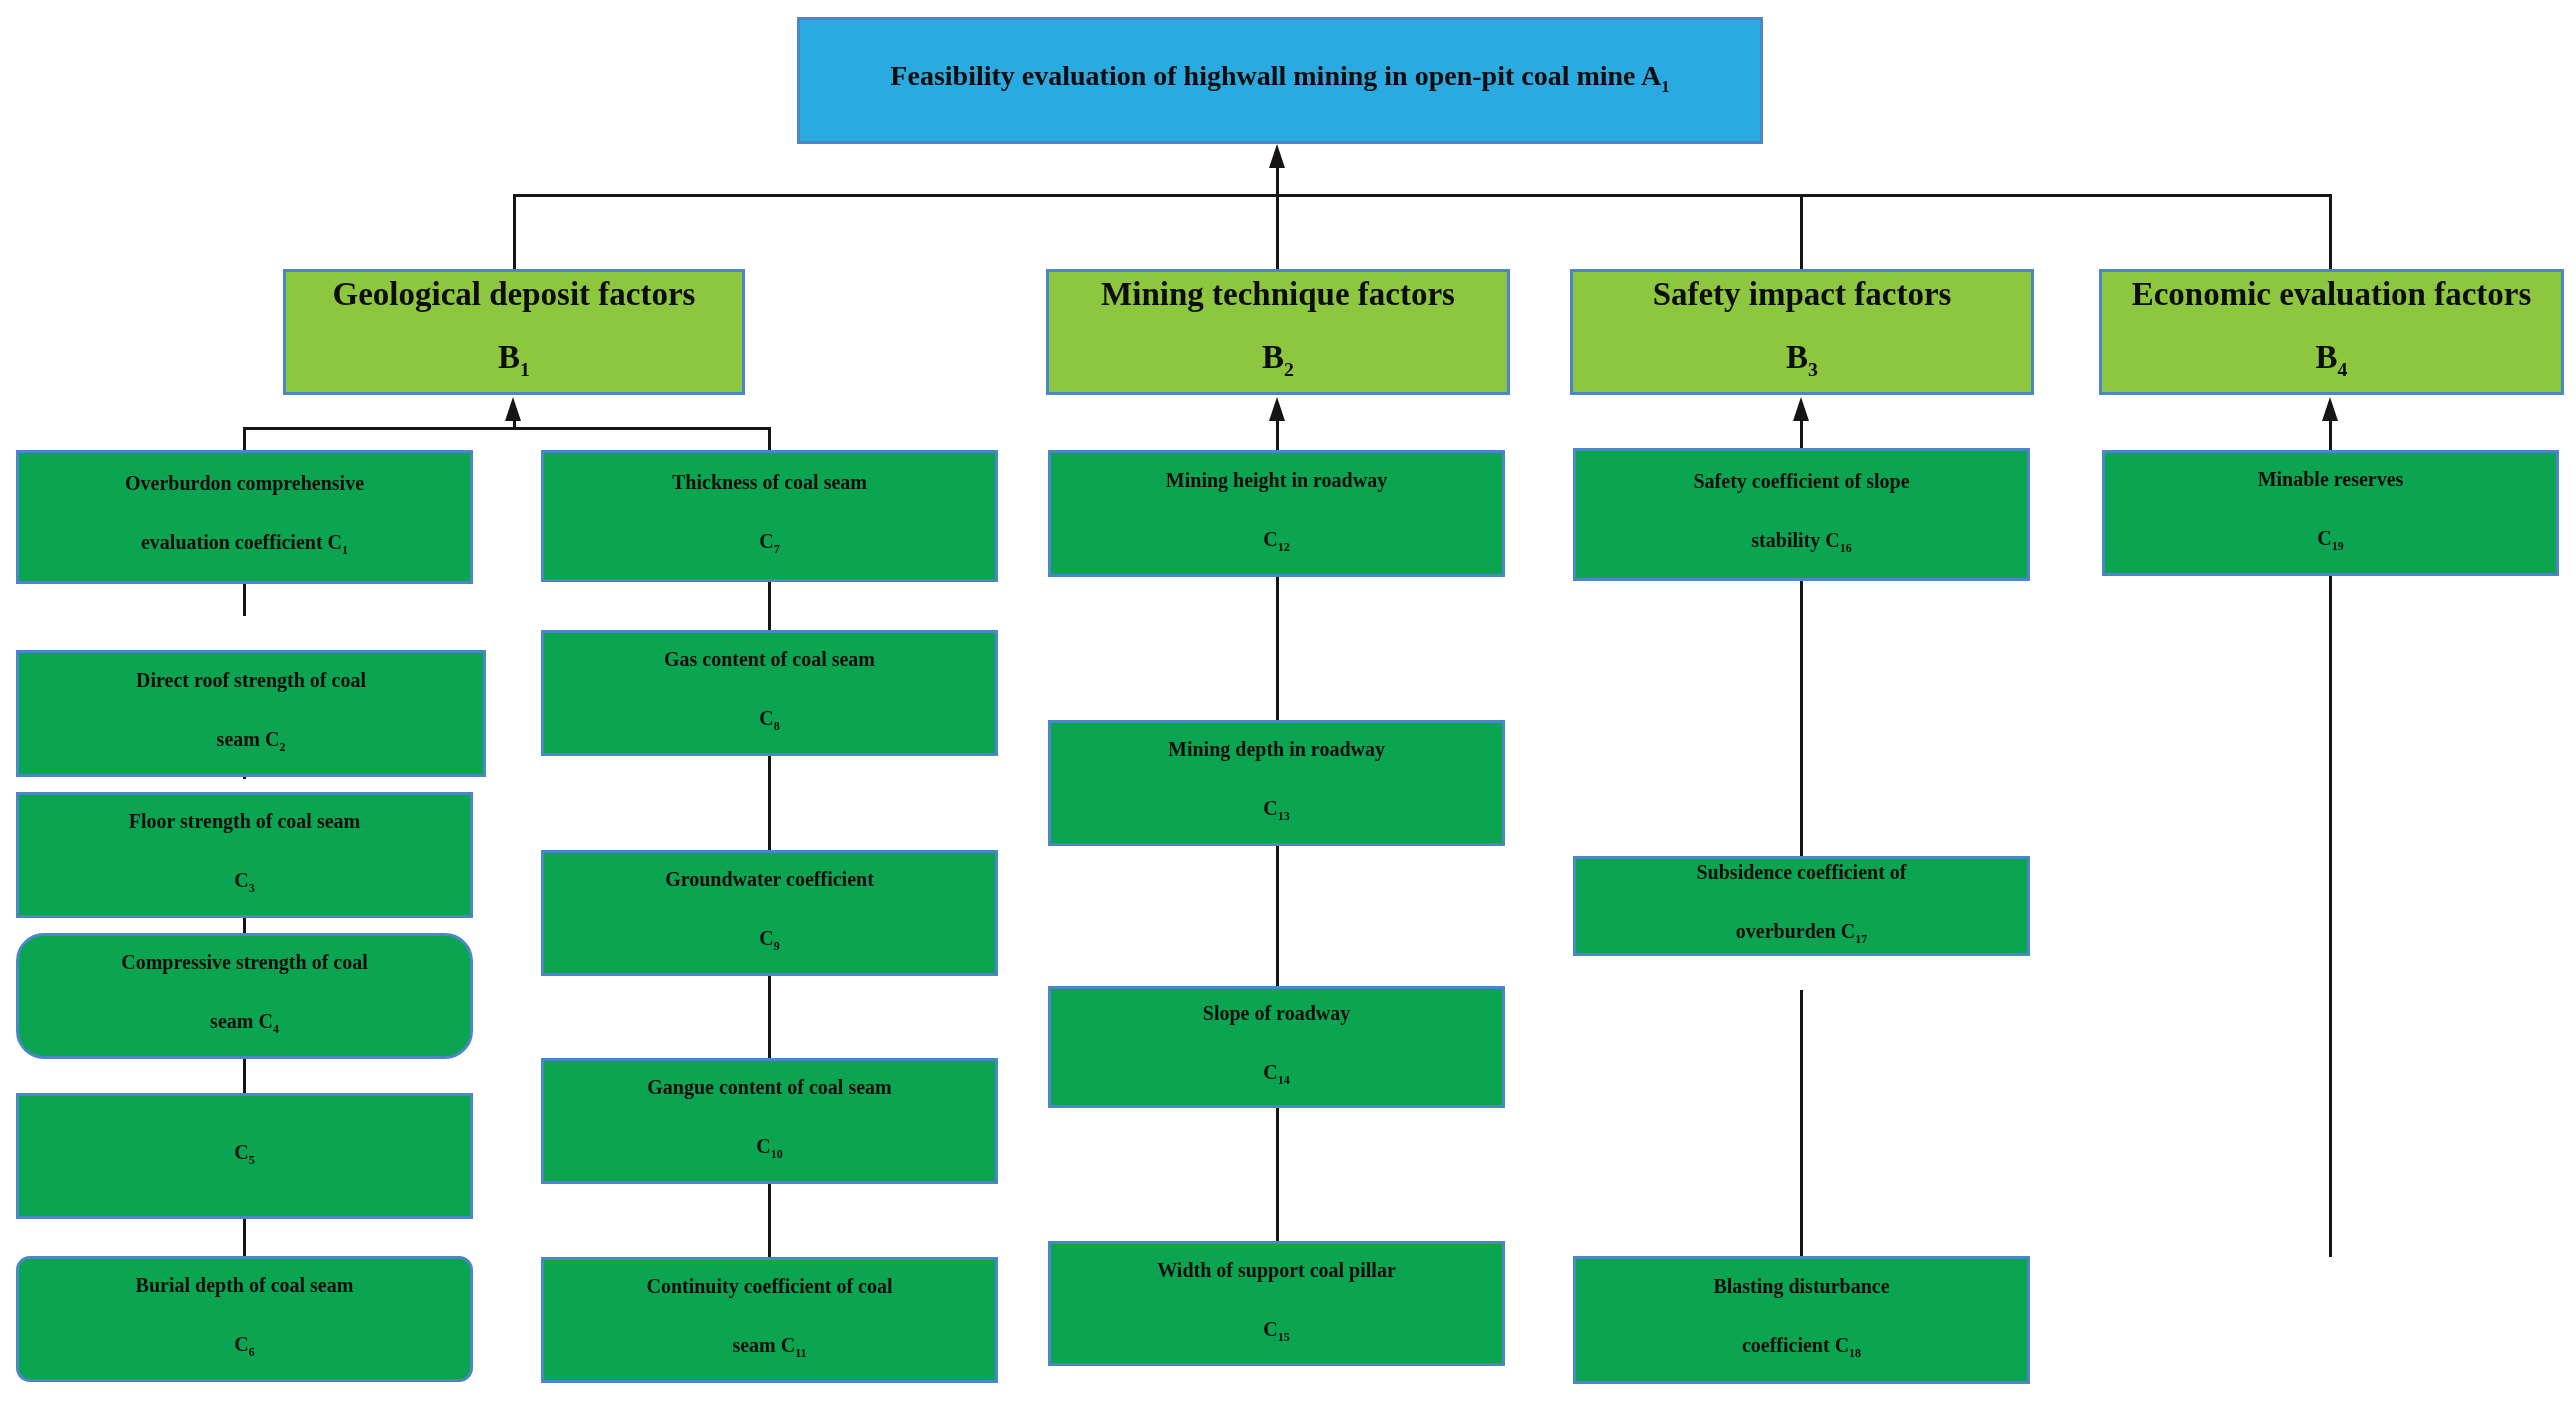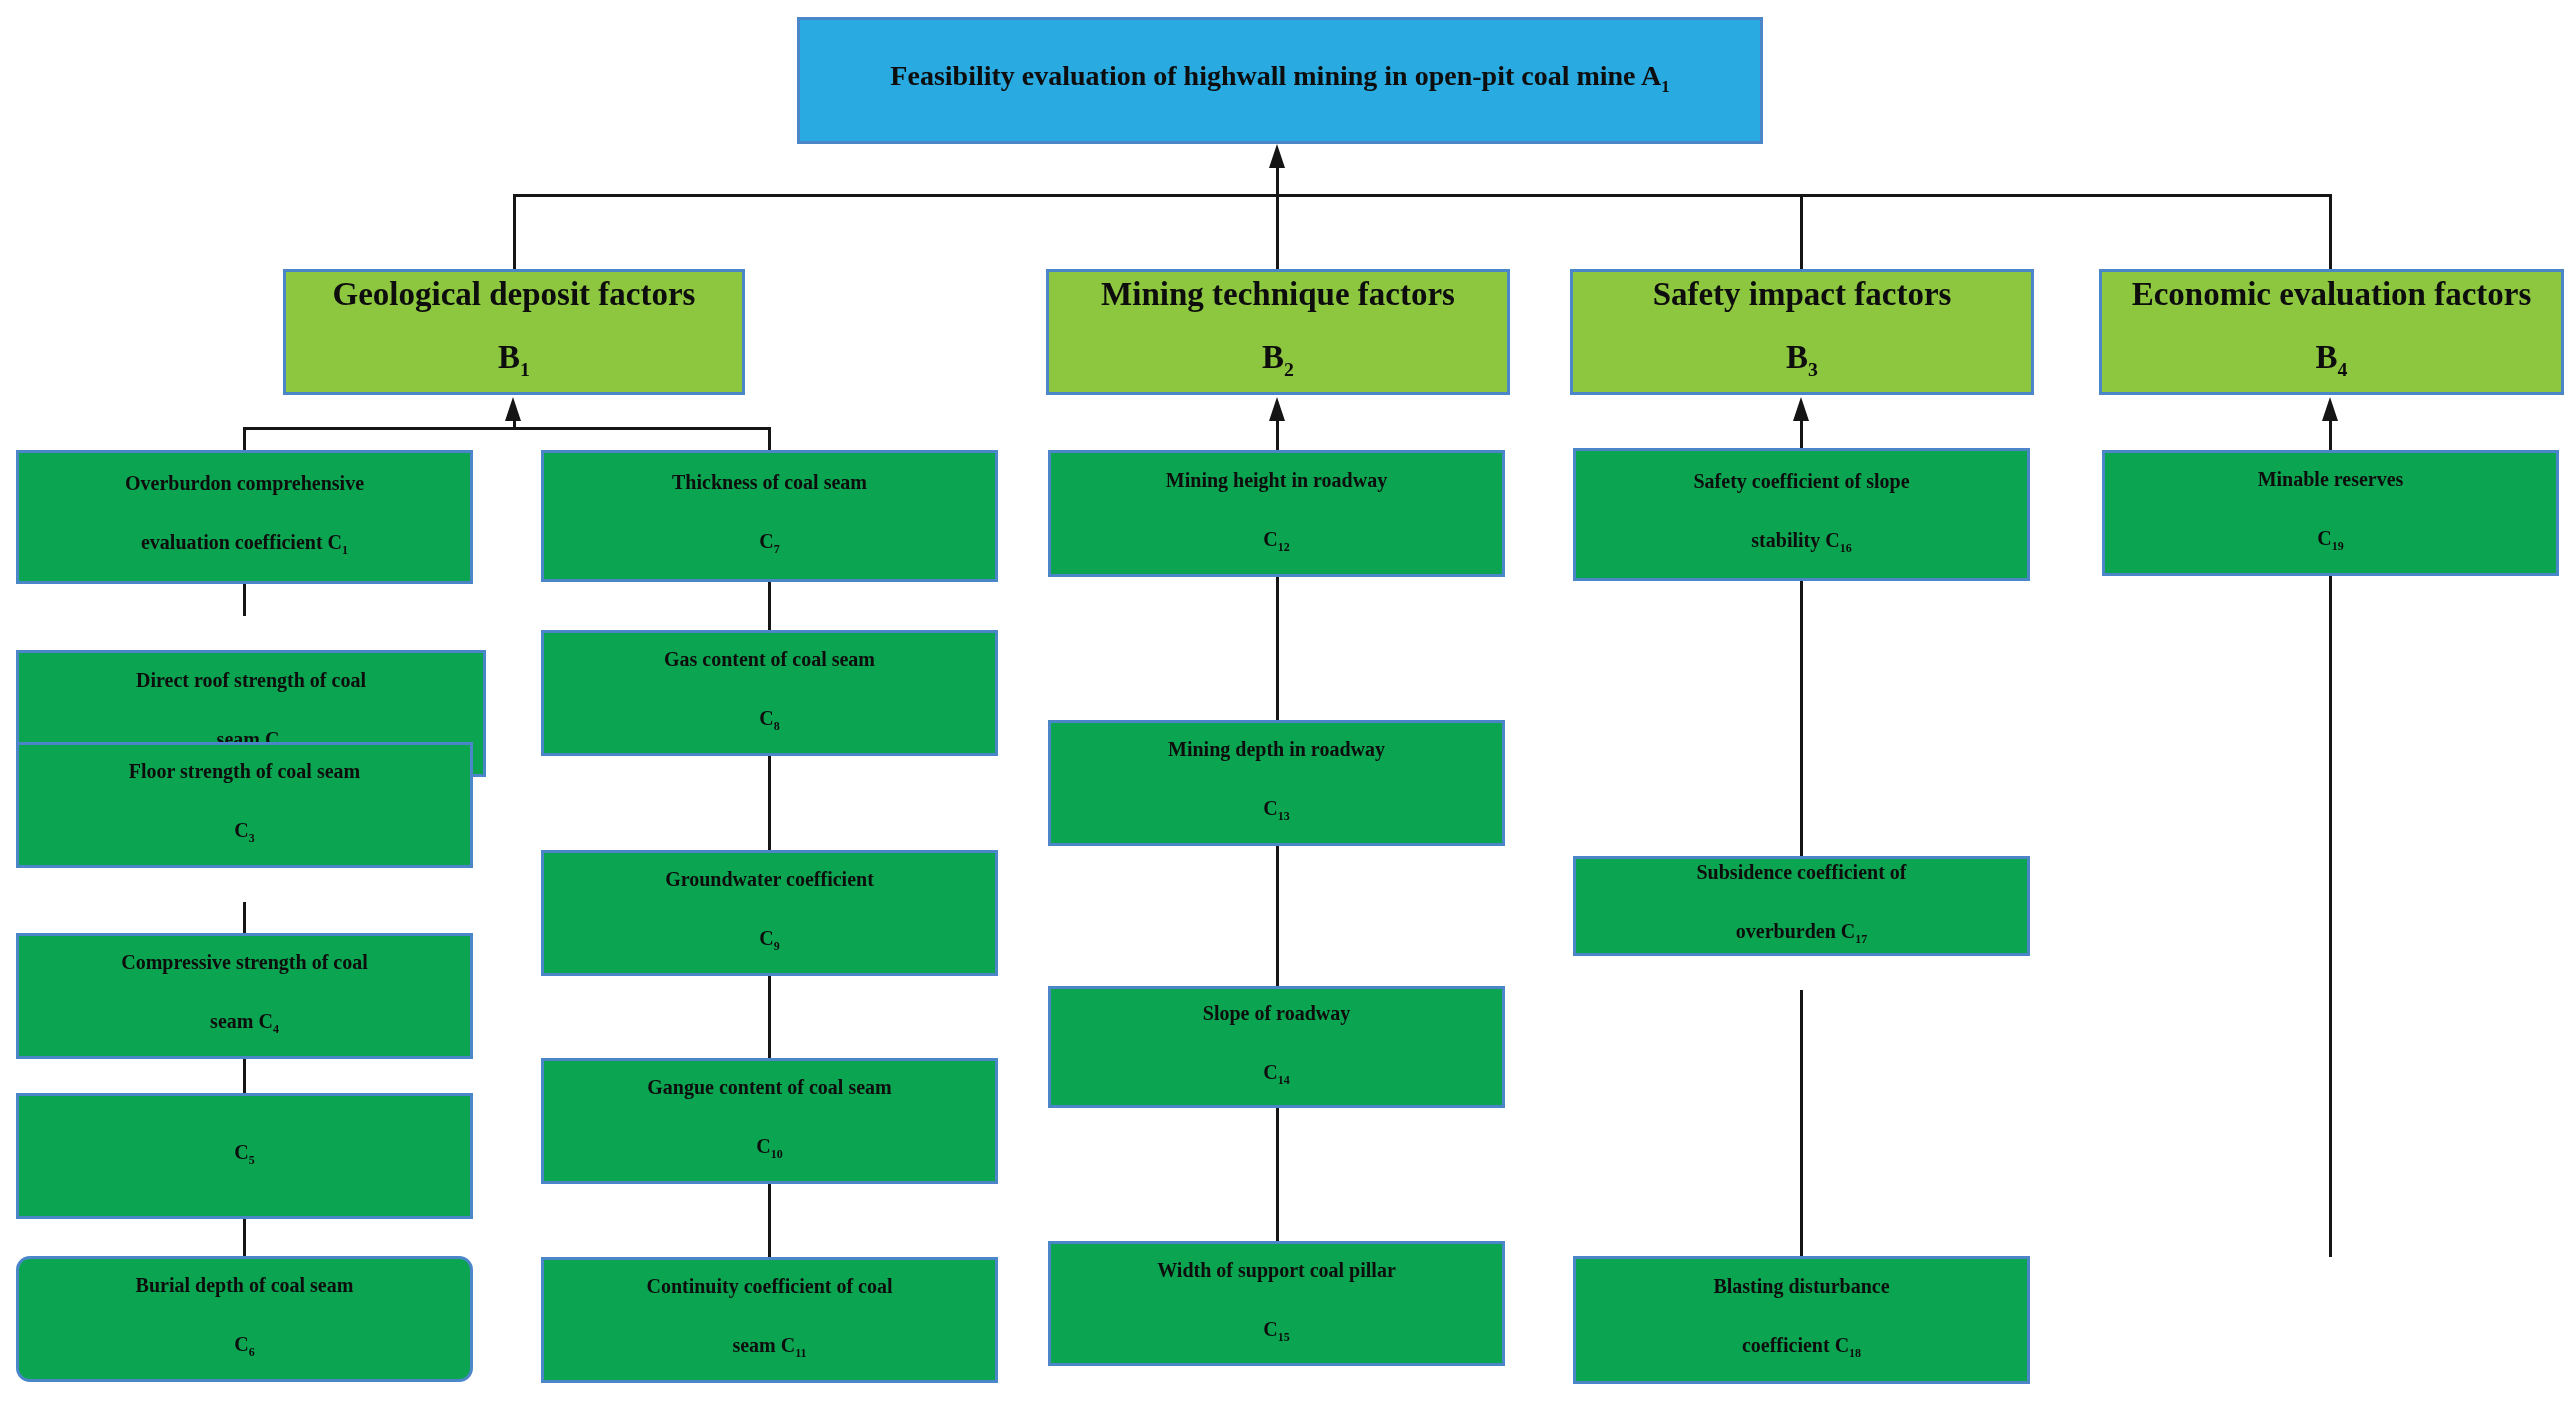--- a/index.html
+++ b/index.html
@@ -20,22 +20,22 @@
   .hl{position:absolute;height:3.2px;background:var(--line);}
   .ah{position:absolute;width:0;height:0;border-left:8.8px solid transparent;border-right:8.8px solid transparent;border-bottom:24px solid var(--line);}
   
   .a  {left:797px;  top:17px;   width:966px; height:127px;}
   .b1 {left:283px;  top:269px;  width:462px;  height:126px;}
   .b2 {left:1046px; top:269px;  width:464px;  height:126px;}
   .b3 {left:1570px; top:269px;  width:464px;  height:126px;}
   .b4 {left:2099px; top:269px;  width:465px;  height:126px;}
   .c1 {left:16px;   top:450px;  width:457px;  height:134px;}
   .c2 {left:16px;   top:650px;  width:470px;  height:127px;}
-  .c3 {left:16px;   top:742px;  width:457px;  height:126px;}
-  .c4 {left:16px;   top:933px; width:457px;  height:126px;}
+  .c3 {left:16px;   top:792px;  width:457px;  height:126px;}
+  .c4 {left:16px;   top:933px; width:457px;  height:126px;border-radius:28px;}
   .c5 {left:16px;   top:1093px; width:457px;  height:126px;}
   .c6 {left:16px;   top:1256px; width:457px;  height:126px;border-radius:14px;}
   .c7 {left:541px;  top:450px;  width:457px;  height:132px;}
   .c8 {left:541px;  top:630px;  width:457px;  height:126px;}
   .c9 {left:541px;  top:850px; width:457px;  height:126px;}
   .c10{left:541px;  top:1058px; width:457px;  height:126px;}
   .c11{left:541px;  top:1257px; width:457px;  height:126px;}
   .c12{left:1048px; top:450px;  width:457px;  height:127px;}
   .c13{left:1048px; top:720px;  width:457px;  height:126px;}
   .c14{left:1048px; top:986px; width:457px;  height:122px;}

